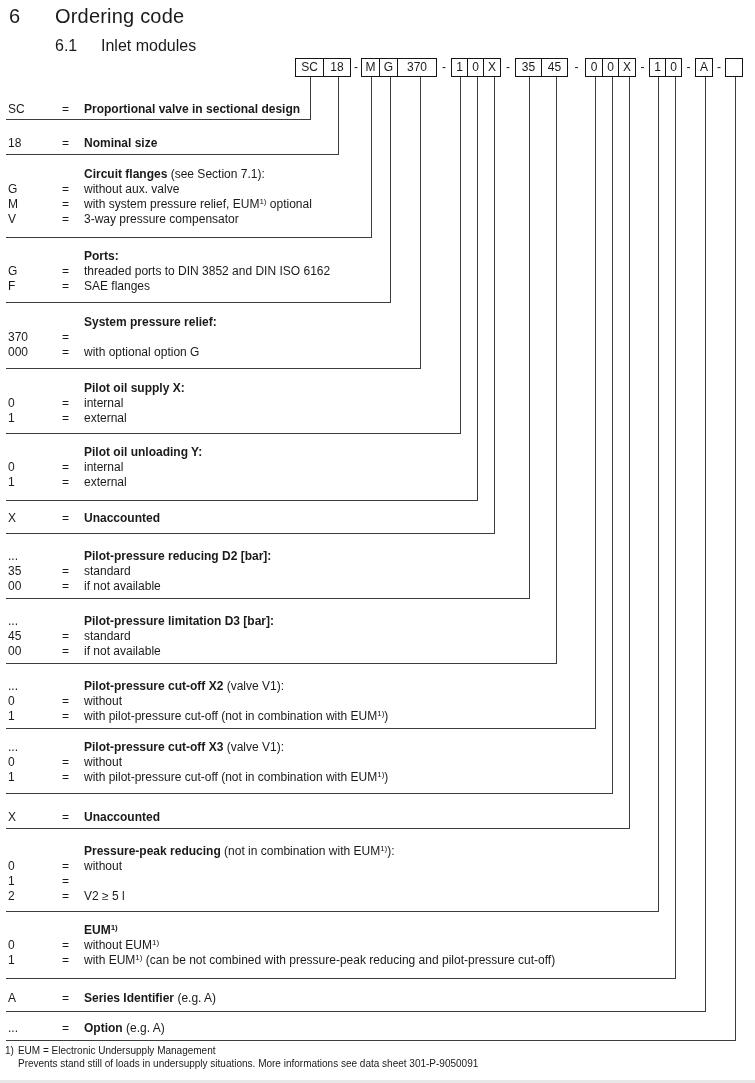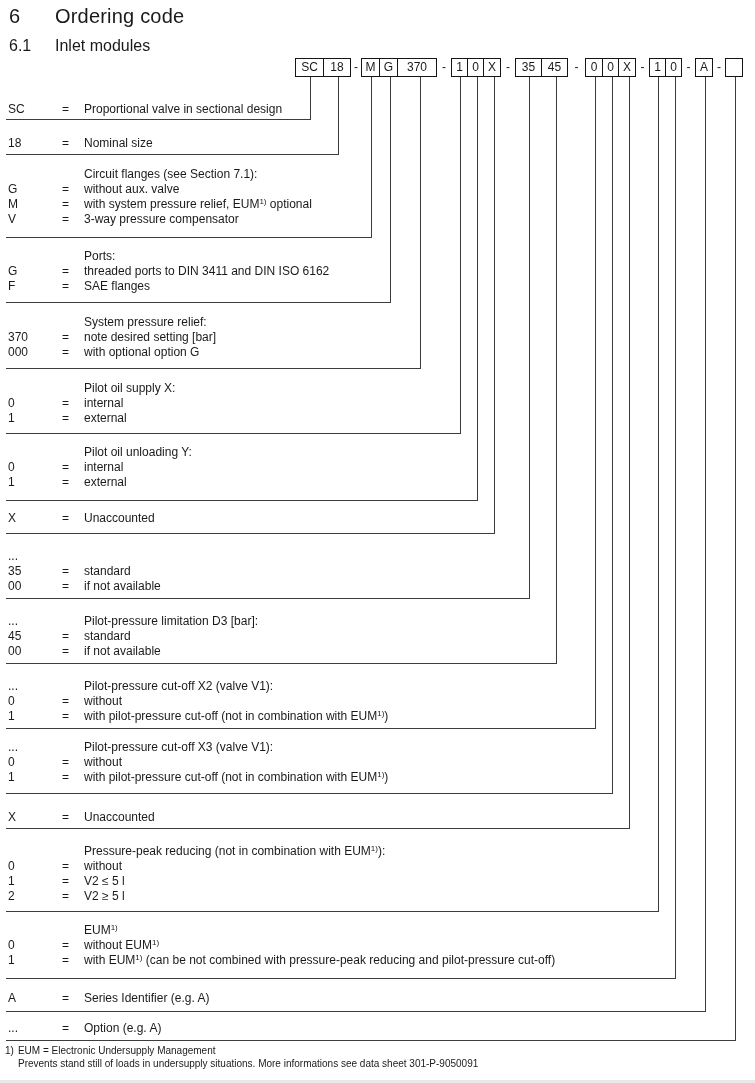--- a/index.html
+++ b/index.html
@@ -2,33 +2,33 @@
 <html style="--bg: #ffffff; --ink: #1a1a1a; --line: #3c3c3c; --boxb: #151515;"><head>
 <meta charset="utf-8">
 <style>
   :root{ --bg:#ffffff; --ink:#1a1a1a; --line:#3c3c3c; --boxb:#151515; }
   html,body{margin:0;padding:0;background:#e8e8e8;}
   .page{position:relative;width:755px;height:1080px;background:var(--bg);
         font-family:"Liberation Sans",sans-serif;color:var(--ink);overflow:hidden;margin:0 auto;padding-left:16px;}
   .h1{position:absolute;left:9px;top:5px;font-size:20px;letter-spacing:0.2px;}
   .h1 .hnum{display:inline-block;width:46px;}
   .h2{position:absolute;left:9px;top:37px;font-size:16px;}
-  .h2 .hnum{display:inline-block;width:46px;}
+  .h2 .hnum{display:inline-block;width:46px;margin-left:46px;}
   #code-row{position:absolute;left:295px;top:58px;display:flex;align-items:flex-start;}
   .box-group{display:flex;}
   .code-box{display:inline-block;height:19px;border:1px solid var(--boxb);box-sizing:border-box;
             text-align:center;font-size:12px;line-height:16px;background:var(--bg);}
   .code-box + .code-box{margin-left:-1px;}
   .dash{display:inline-block;text-align:center;font-size:12px;line-height:19px;}
   .section{position:absolute;left:0;width:750px;}
   .row{position:relative;height:15px;line-height:15px;font-size:12px;white-space:nowrap;}
   .row .code{position:absolute;left:8px;}
   .row .eq{position:absolute;left:62px;}
   .row .desc{display:block;margin-left:84px;}
-  b{font-weight:normal;margin-top:40px;}
+  b{font-weight:bold;margin-top:40px;}
   sup{font-size:8px;position:relative;top:1px;vertical-align:super;line-height:0;}
   .vline{position:absolute;width:1px;background:var(--line);}
   .hline{position:absolute;height:1px;background:var(--line);}
   .footnote{position:absolute;left:5px;top:1044px;font-size:10px;}
   .fn1{font-weight:normal;height:13px;line-height:13px;}
   .fn1 .fnm{margin-right:4px;}
   .fn2{margin-left:13px;height:13px;line-height:13px;}
 </style>
 </head>
 <body>
@@ -126,39 +126,38 @@
       <div class="vline" style="left: 371px; top: 77px; height: 161px;"></div>
       <div class="hline" style="left: 6px; top: 237px; width: 366px;"></div>
       <div class="section" style="top: 249px;">
         <div class="row">
           <span class="code"></span>
           <span class="desc"><b>Ports:</b></span>
         </div>
         <div class="row">
           <span class="code">G</span>
           <span class="eq">=</span>
-          <span class="desc">threaded ports to DIN 3411 and DIN ISO 6162</span>
+          <span class="desc">threaded ports to DIN 3852 and DIN ISO 6162</span>
         </div>
         <div class="row">
           <span class="code">F</span>
           <span class="eq">=</span>
           <span class="desc">SAE flanges</span>
         </div>
       </div>
       <div class="vline" style="left: 390px; top: 77px; height: 226px;"></div>
       <div class="hline" style="left: 6px; top: 302px; width: 385px;"></div>
       <div class="section" style="top: 315px;">
         <div class="row">
           <span class="code"></span>
           <span class="desc"><b>System pressure relief:</b></span>
         </div>
         <div class="row">
           <span class="code">370</span>
           <span class="eq">=</span>
-          <span class="desc">note desired setting [bar]</span>
         </div>
         <div class="row">
           <span class="code">000</span>
           <span class="eq">=</span>
           <span class="desc">with optional option G</span>
         </div>
       </div>
       <div class="vline" style="left: 420px; top: 77px; height: 292px;"></div>
       <div class="hline" style="left: 6px; top: 368px; width: 415px;"></div>
       <div class="section" style="top: 381px;">
@@ -202,20 +201,21 @@
           <span class="code">X</span>
           <span class="eq">=</span>
           <span class="desc"><b>Unaccounted</b></span>
         </div>
       </div>
       <div class="vline" style="left: 494px; top: 77px; height: 457px;"></div>
       <div class="hline" style="left: 6px; top: 533px; width: 489px;"></div>
       <div class="section" style="top: 549px;">
         <div class="row">
           <span class="code">...</span>
+          <span class="desc"><b>Pilot-pressure reducing D2 [bar]:</b></span>
         </div>
         <div class="row">
           <span class="code">35</span>
           <span class="eq">=</span>
           <span class="desc">standard</span>
         </div>
         <div class="row">
           <span class="code">00</span>
           <span class="eq">=</span>
           <span class="desc">if not available</span>
@@ -292,21 +292,20 @@
           <span class="desc"><b>Pressure-peak reducing</b> (not in combination with EUM<sup>1)</sup>):</span>
         </div>
         <div class="row">
           <span class="code">0</span>
           <span class="eq">=</span>
           <span class="desc">without</span>
         </div>
         <div class="row">
           <span class="code">1</span>
           <span class="eq">=</span>
-          <span class="desc">V2 ≤ 5 l</span>
         </div>
         <div class="row">
           <span class="code">2</span>
           <span class="eq">=</span>
           <span class="desc">V2 ≥ 5 l</span>
         </div>
       </div>
       <div class="vline" style="left: 658px; top: 77px; height: 835px;"></div>
       <div class="hline" style="left: 6px; top: 911px; width: 653px;"></div>
       <div class="section" style="top: 923px;">

